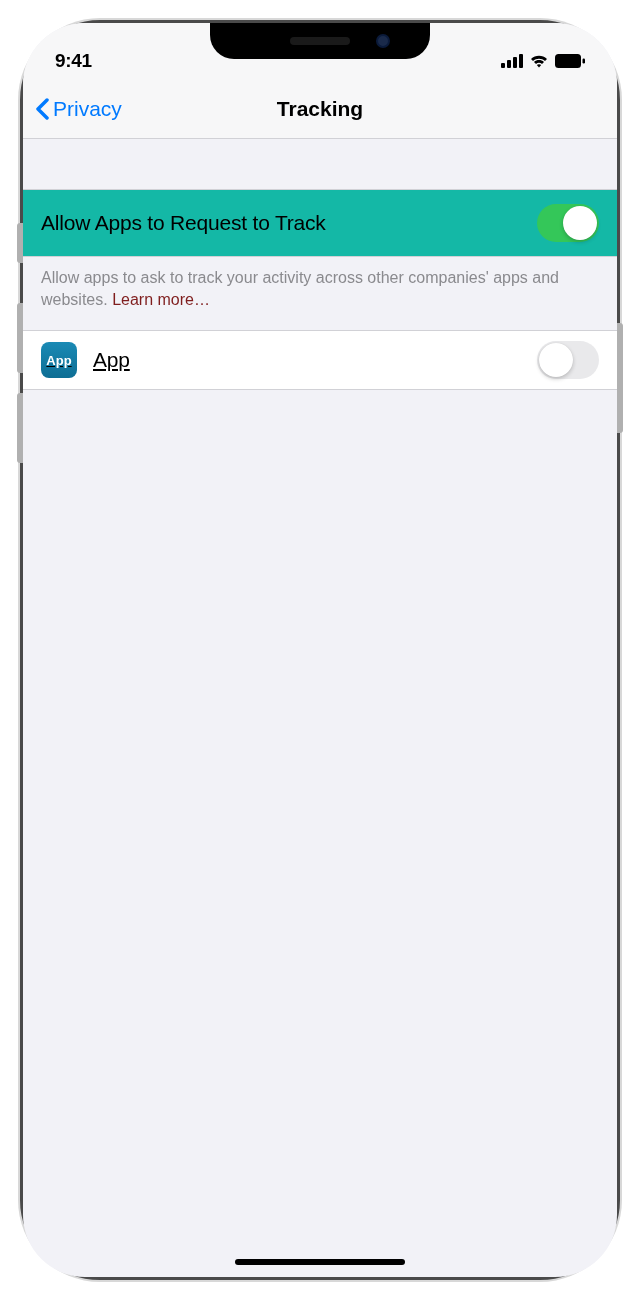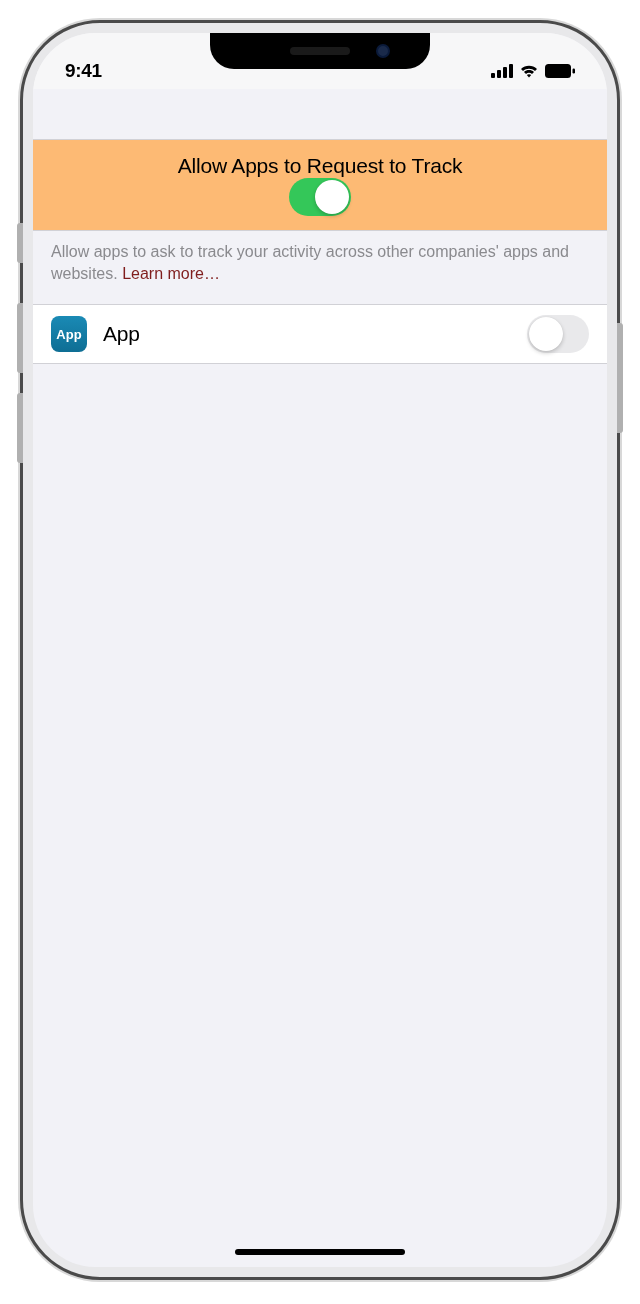--- a/index.html
+++ b/index.html
@@ -14,21 +14,21 @@
       display: flex;
       justify-content: center;
       padding: 20px 0;
     }
     .phone-frame {
       width: 600px;
       height: 1260px;
       background: #e8e8ea;
       border-radius: 80px;
       border: 3px solid #4a4a4a;
-      padding: 10px;
+      padding: 0;
       position: relative;
       box-shadow: 0 0 0 2px #d8d8d8;
     }
     .phone-screen {
       width: 100%;
       height: 100%;
       background: #f2f2f7;
       border-radius: 62px;
       overflow: hidden;
       position: relative;
@@ -144,27 +144,26 @@
       font-weight: 600;
       color: #000;
     }
     .content {
       background: #f2f2f7;
     }
     .spacer-top {
       height: 50px;
     }
     .row {
-      background: #fdba74;
+      background: #14b8a6;
       display: flex;
       align-items: center;
       padding: 14px 18px;
       border-top: 0.5px solid #d1d1d6;
       border-bottom: 0.5px solid #d1d1d6;
-      flex-direction: column;
     }
     .row-label {
       flex: 1;
       font-size: 21px;
       color: #000;
       letter-spacing: -0.2px;
     }
     .footer-text {
       padding: 10px 18px 20px;
       font-size: 16px;
@@ -175,20 +174,21 @@
       color: #7f1d1d;
     }
     .app-row {
       background: #fff;
       display: flex;
       align-items: center;
       padding: 10px 18px;
       border-top: 0.5px solid #d1d1d6;
       border-bottom: 0.5px solid #d1d1d6;
       gap: 16px;
+      text-decoration: underline;
     }
     .app-icon {
       width: 36px;
       height: 36px;
       background: linear-gradient(180deg, #1a8ab5, #0e6e94);
       border-radius: 8px;
       display: flex;
       align-items: center;
       justify-content: center;
       color: #fff;
@@ -263,20 +263,29 @@
           <path d="M5 8 C7.8 5.4 12.2 5.4 15 8 L13 10 C11.3 8.4 8.7 8.4 7 10 Z" fill="#000"></path>
           <path d="M2 5 C6.4 0.8 13.6 0.8 18 5 L16 7 C12.7 3.9 7.3 3.9 4 7 Z" fill="#000"></path>
         </svg>
         <svg width="30" height="14" viewBox="0 0 30 14">
           <rect x="0" y="0" width="26" height="14" rx="3.5" fill="#000"></rect>
           <rect x="27.5" y="4.5" width="2.5" height="5" rx="1.2" fill="#000"></rect>
         </svg>
       </div>
     </div>
 
+    <div class="nav-bar">
+      <div class="back-button">
+        <svg width="14" height="22" viewBox="0 0 14 22">
+          <path d="M12 2 L3 11 L12 20" stroke="#007aff" stroke-width="3.5" fill="none" stroke-linecap="round" stroke-linejoin="round"></path>
+        </svg>
+        <span>Privacy</span>
+      </div>
+      <div class="nav-title">Tracking</div>
+    </div>
 
     <div class="content">
       <div class="spacer-top"></div>
 
       <div class="row">
         <div class="row-label">Allow Apps to Request to Track</div>
         <div class="toggle toggle-on">
           <div class="toggle-knob"></div>
         </div>
       </div>

